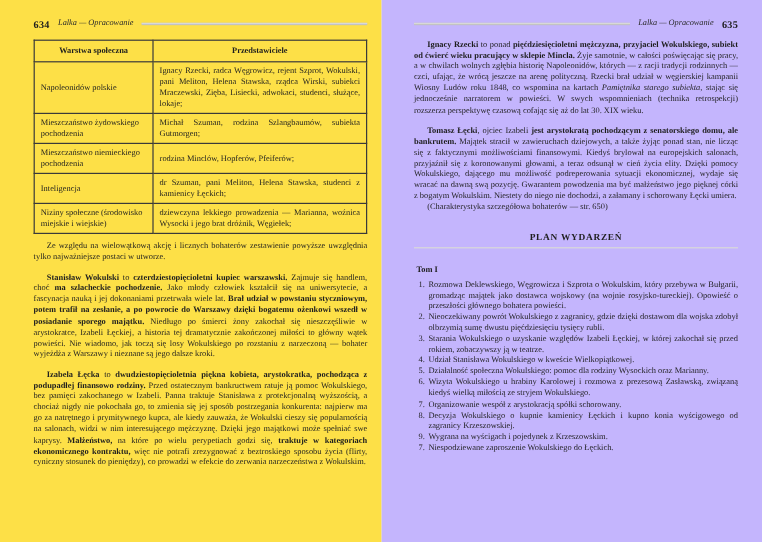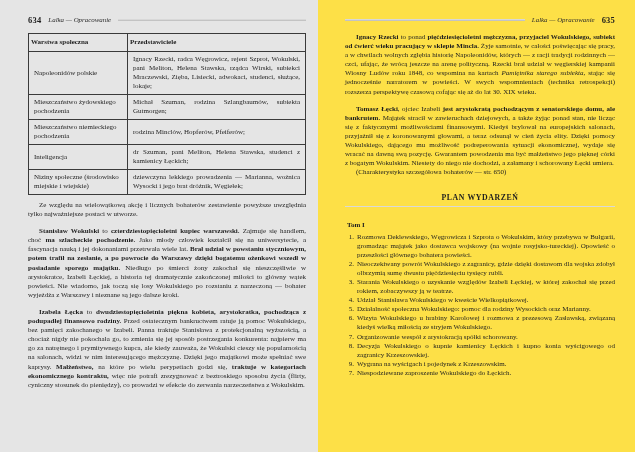--- a/index.html
+++ b/index.html
@@ -5,36 +5,36 @@
   html,body { margin:0; padding:0; }
   body {
     width:635px; height:452px; overflow:hidden;
     background:#fdfdfd;
     font-family:"Liberation Serif","DejaVu Serif",serif;
     color:#1e1e1e;
     -webkit-font-smoothing:antialiased;
   }
   .book { display:flex; width:635px; height:452px; }
   .page { box-sizing:border-box; height:452px; }
-  .left-page  { width:318px; padding:14px 12px 0 28px; background:#e5e5e5; }
-  .right-page { width:317px; padding:14px 20px 0 27px; background:#fde047; }
+  .left-page  { width:318px; padding:14px 12px 0 28px; background:#fde047; }
+  .right-page { width:317px; padding:14px 20px 0 27px; background:#c4b5fd; }
 
   
   .page-header { display:flex; align-items:center; gap:7px; height:11px; margin-bottom:8px; }
   .pagenum { font-weight:bold; font-size:8.5px; letter-spacing:.2px; }
   .running { font-style:italic; font-size:6.9px; white-space:nowrap; color:#2a2a2a; }
   .header-rule { flex:1; height:2px; background:#c3c3c3; border-top:1px solid #d8d8d8; box-sizing:border-box; }
 
   
   table.social-table { border-collapse:collapse; width:100%; margin:2px 0 6px 0; border:1.5px solid #3a3a3a; }
   .social-table th, .social-table td {
     border:1px solid #3a3a3a; font-size:7px; line-height:9px;
     padding:3px 5px; vertical-align:middle;
   }
-  .social-table th { font-weight:bold; padding:4px 2px; }
+  .social-table th { text-align:center; font-weight:bold; padding:4px 2px; }
   .col-layer { width:88px; text-align:left; }
   .col-reps  { text-align:justify; }
 
   
   .para {
     margin:0 0 8px 0; font-size:7px; line-height:9.1px;
     text-align:justify; text-indent:11px;
   }
   .para.tight { margin-bottom:0; }
   .note { margin:0 0 0 0; font-size:7px; line-height:9.1px; text-indent:11px; text-align:left; }

